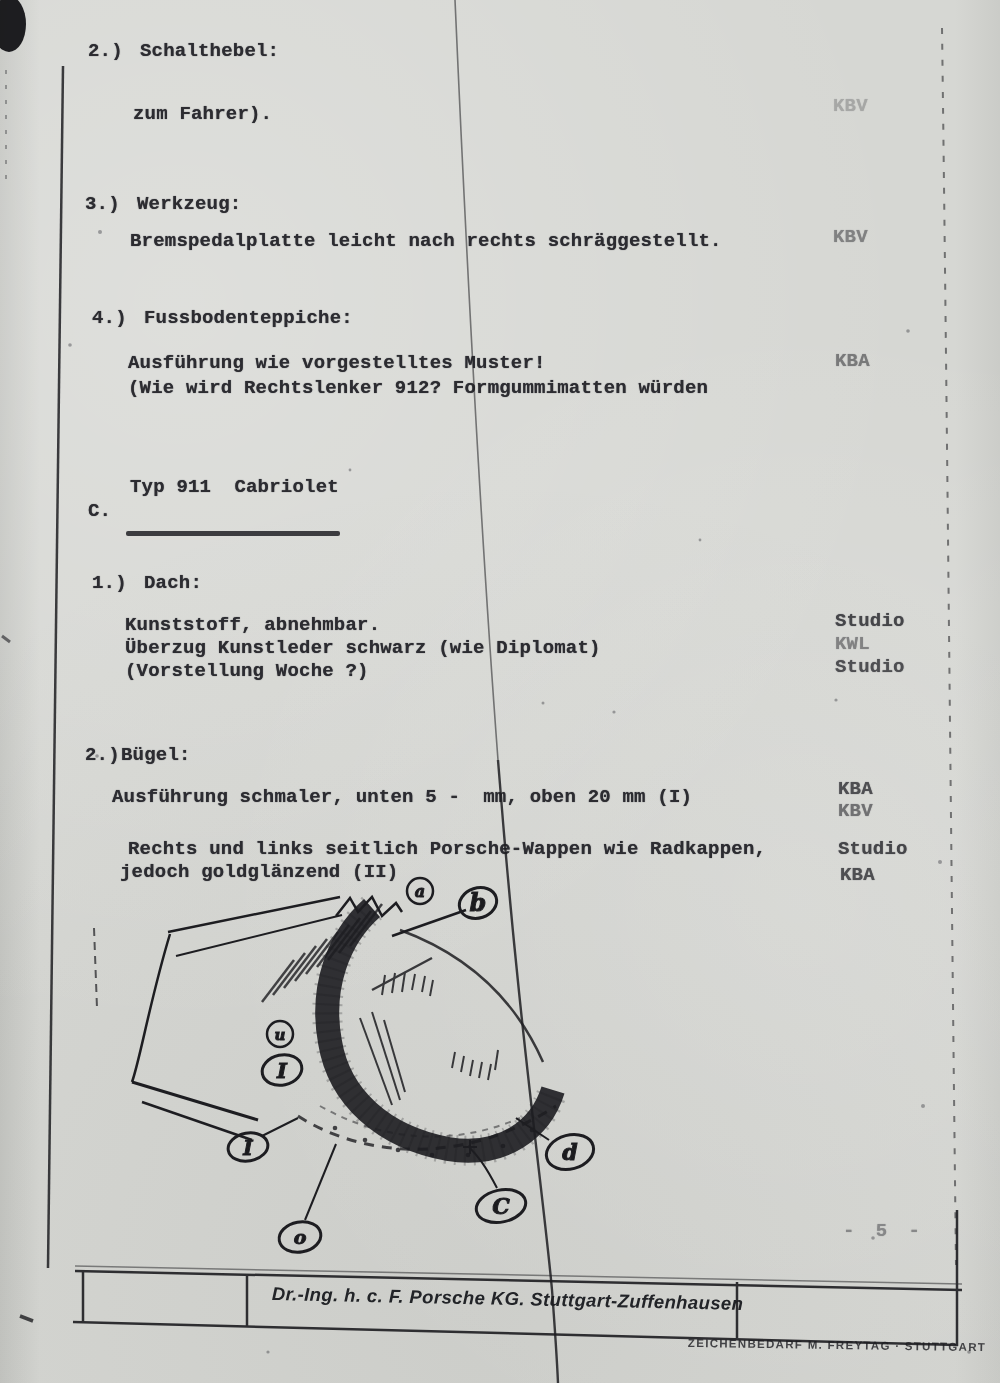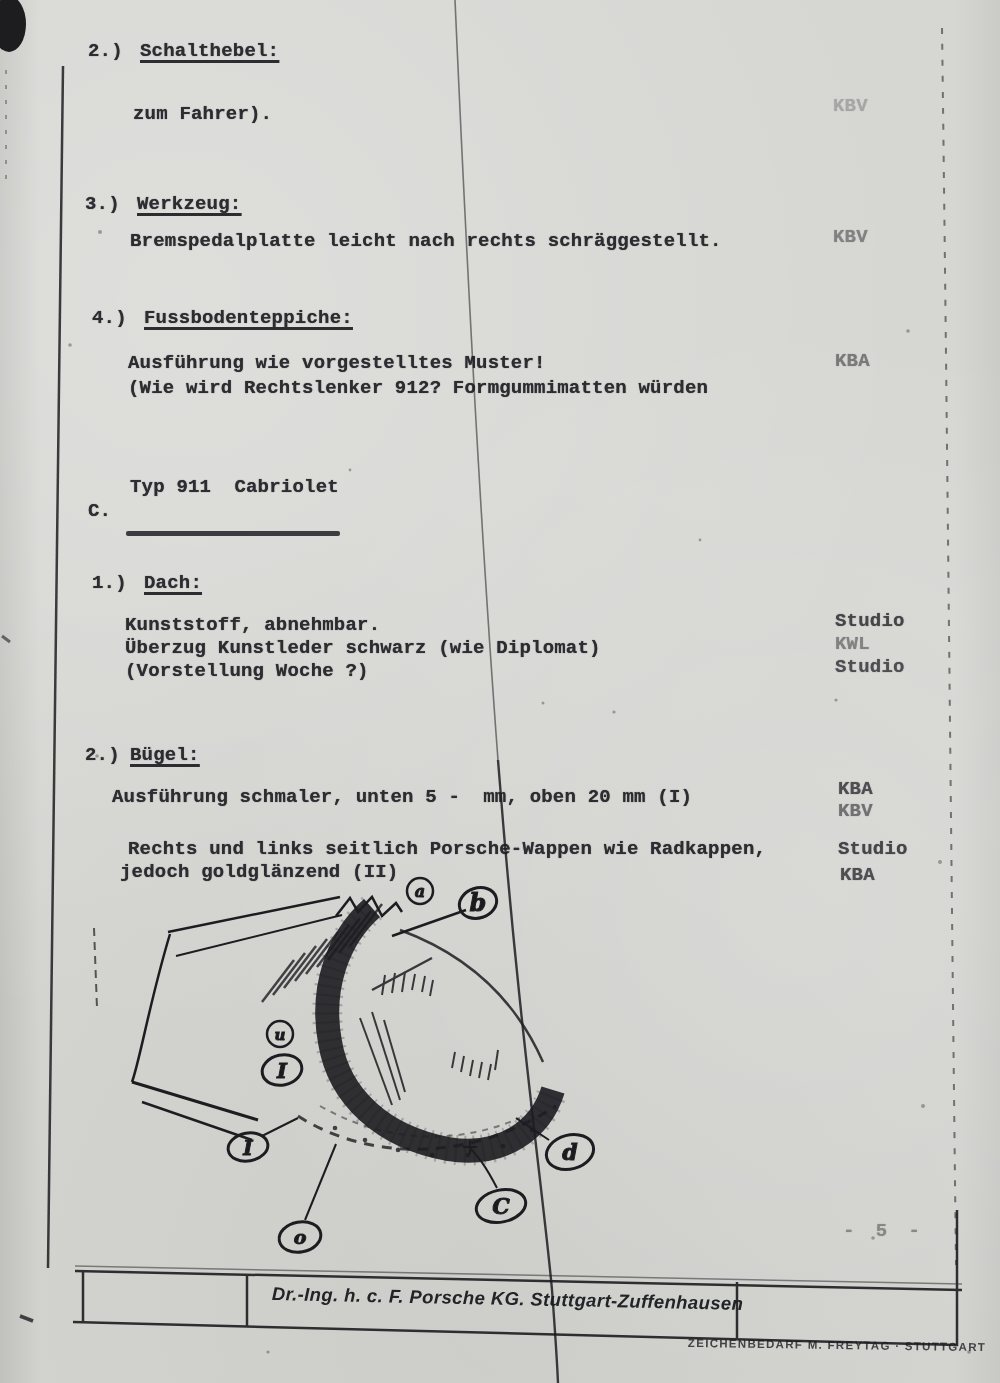--- a/index.html
+++ b/index.html
@@ -15,21 +15,21 @@
     font-family:"Liberation Sans",sans-serif;
   }
   .content{position:absolute;inset:0;z-index:2;filter:blur(.3px);}
   .tw{
     position:absolute;
     font-family:"Liberation Mono","DejaVu Sans Mono",monospace;
     font-weight:700;font-size:19px;line-height:23px;
     color:#2c2c31;white-space:pre;letter-spacing:.2px;
     text-shadow:0 0 1px rgba(44,44,50,.85);
   }
-  .tw.title{text-decoration:underline;text-decoration-thickness:2.5px;text-underline-offset:4px;}
+  .tw.title{text-decoration-thickness:2.5px;text-underline-offset:4px;}
   .chap-rule{position:absolute;left:126px;top:531px;width:214px;height:5px;background:#26262a;opacity:.88;border-radius:2px;}
   .pagenum{opacity:.45;letter-spacing:5px;}
   .footer-co{
     position:absolute;left:272px;top:1283px;
     font-family:"Liberation Sans",sans-serif;font-style:italic;font-weight:600;
     font-size:18.5px;letter-spacing:.4px;color:#222428;white-space:pre;
     transform:rotate(1.2deg);transform-origin:left top;
   }
   .credit{
     position:absolute;left:688px;top:1337px;
@@ -70,21 +70,21 @@
     <div class="tw" style="left:92px;top:572px">1.)</div>
     <div class="tw title" style="left:144px;top:572px">Dach:</div>
     <div class="tw" style="left:125px;top:614px">Kunststoff, abnehmbar.</div>
     <div class="tw" style="left:125px;top:660px">(Vorstellung Woche ?)</div>
     <div class="tw" style="left:125px;top:637px">Überzug Kunstleder schwarz (wie Diplomat)</div>
     <div class="tw" style="left:835px;top:610px;opacity:.85">Studio</div>
     <div class="tw" style="left:835px;top:633px;opacity:.5">KWL</div>
     <div class="tw" style="left:835px;top:656px;opacity:.8">Studio</div>
 
     <div class="tw" style="left:85px;top:744px">2.)</div>
-    <div class="tw title" style="left:130px;top:744px">Bügel:</div>
+    <div class="tw title" style="left:121px;top:744px">Bügel:</div>
     <div class="tw" style="left:112px;top:786px">Ausführung schmaler, unten 5 -  mm, oben 20 mm (I)</div>
     <div class="tw" style="left:838px;top:778px;opacity:.8">KBA</div>
     <div class="tw" style="left:838px;top:800px;opacity:.6">KBV</div>
     <div class="tw" style="left:128px;top:838px">Rechts und links seitlich Porsche-Wappen wie Radkappen,</div>
     <div class="tw" style="left:838px;top:838px;opacity:.85">Studio</div>
     <div class="tw" style="left:120px;top:861px">jedoch goldglänzend (II)</div>
     <div class="tw" style="left:840px;top:864px;opacity:.8">KBA</div>
 
     <div class="tw pagenum" style="left:843px;top:1220px">- 5 -</div>
 

